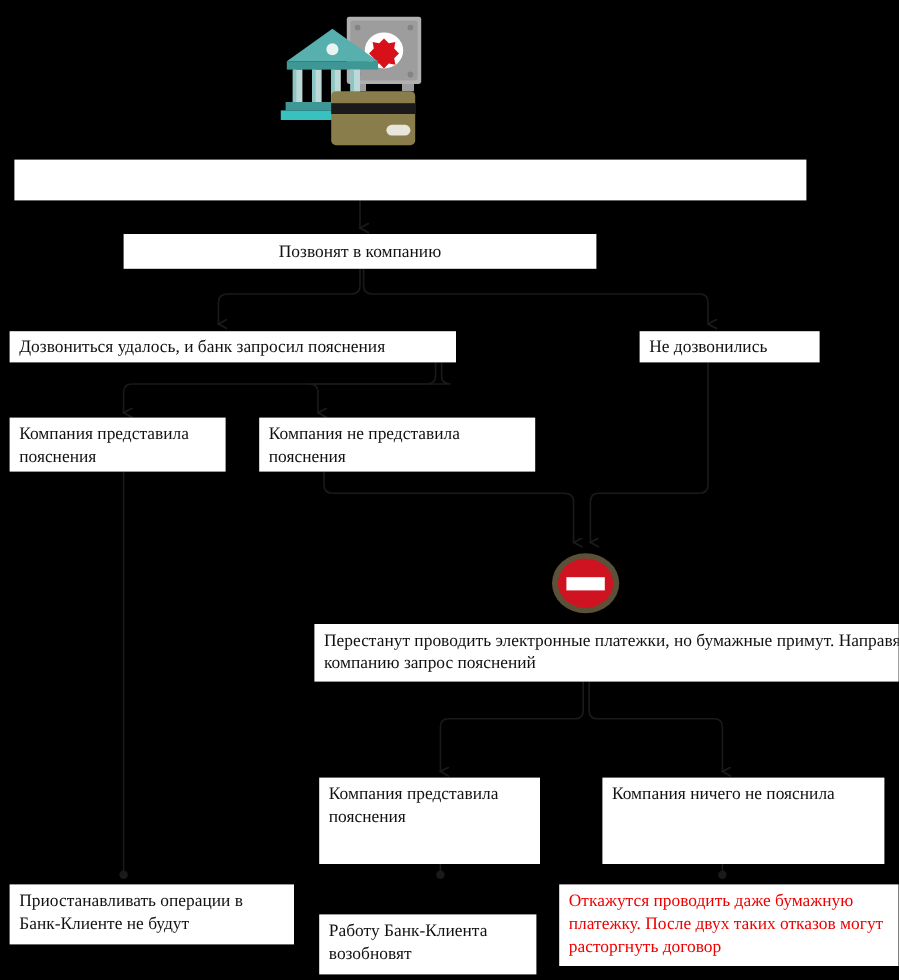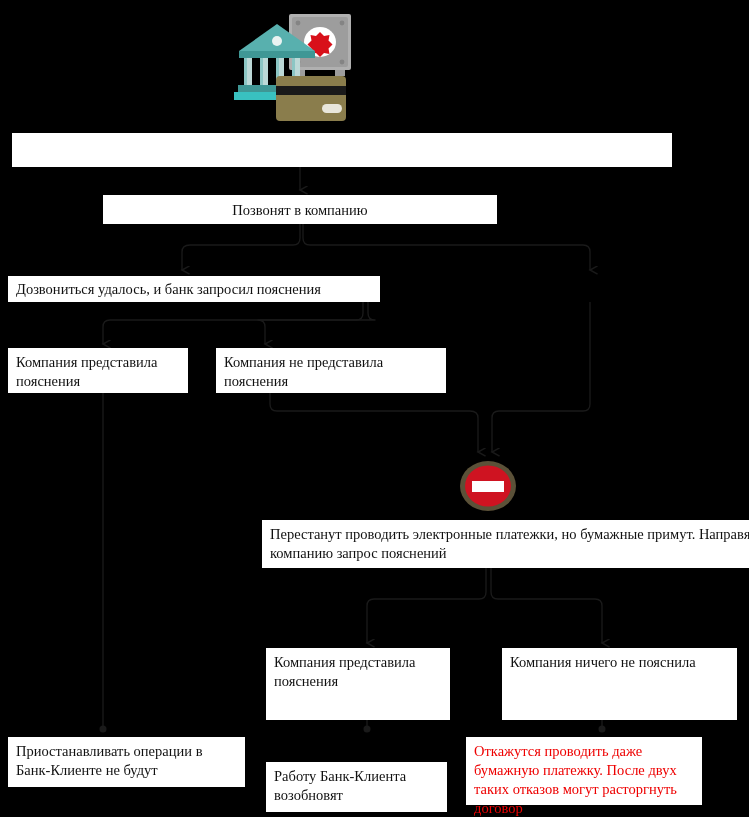--- a/index.html
+++ b/index.html
@@ -132,30 +132,31 @@
     <ellipse cx="30" cy="26" rx="23" ry="20.5" fill="#cf1321"></ellipse>
     <rect x="14" y="21" width="32" height="11" fill="#ffffff"></rect>
   </svg>
 
   <div class="node bold center" style="left:12px; top:133px; width:660px; height:34px; display:flex; align-items:center; justify-content:center;"></div>
 
   <div class="node center" style="left:103px; top:195px; width:394px; height:29px; display:flex; align-items:center; justify-content:center;">Позвонят в компанию</div>
 
   <div class="node" style="left:8px; top:276px; width:372px; height:26px; display:flex; align-items:center;">Дозвониться удалось, и банк запросил пояснения</div>
 
+  <div class="node" style="left:533px; top:276px; width:150px; height:26px; display:flex; align-items:center;">Не дозвонились</div>
 
   <div class="node" style="left:8px; top:348px; width:180px; height:45px;">Компания представила пояснения</div>
 
   <div class="node" style="left:216px; top:348px; width:230px; height:45px;">Компания не представила пояснения</div>
 
   <div class="node" style="left:262px; top:520px; width:547px; height:48px;">Перестанут проводить электронные платежки, но бумажные примут. Направят в компанию запрос пояснений</div>
 
   <div class="node" style="left:266px; top:648px; width:184px; height:72px;">Компания представила пояснения</div>
 
   <div class="node" style="left:8px; top:737px; width:237px; height:50px;">Приостанавливать операции в Банк-Клиенте не будут</div>
 
   <div class="node" style="left:502px; top:648px; width:235px; height:72px;">Компания ничего не пояснила</div>
 
   <div class="node" style="left:266px; top:737px; width:181px; height:50px;margin-top:25px;">Работу Банк-Клиента возобновят</div>
 
-  <div class="node red" style="left:466px; top:737px; width:236px; height:68px;">Откажутся проводить даже бумажную платежку. После двух таких отказов могут расторгнуть договор</div>
+  <div class="node red" style="left:466px; top:737px; width:283px; height:68px;">Откажутся проводить даже бумажную платежку. После двух таких отказов могут расторгнуть договор</div>
 
 </div>
 
 </body></html>

